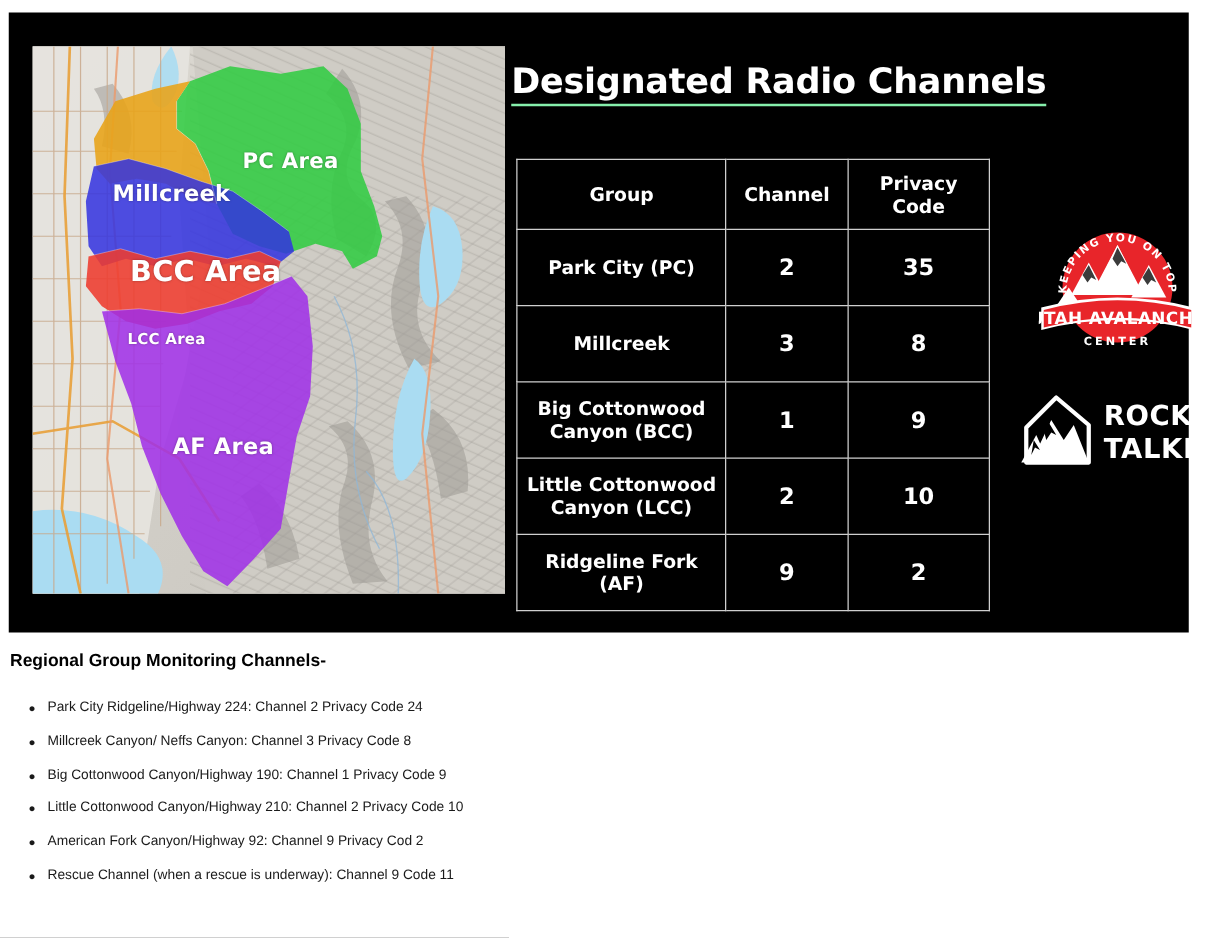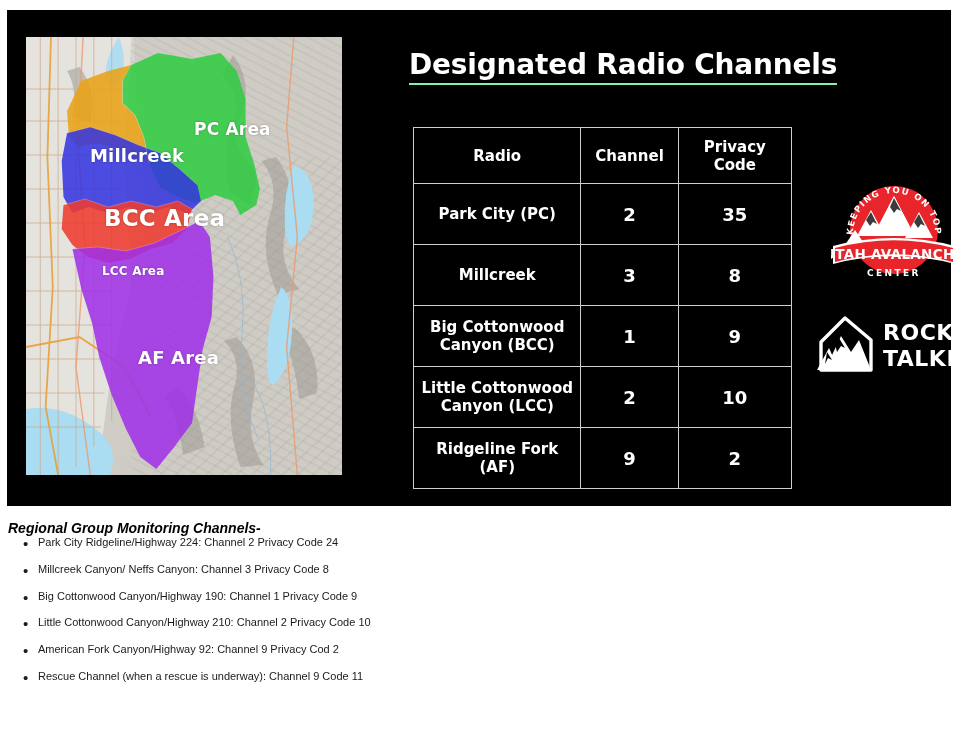--- a/index.html
+++ b/index.html
@@ -27,21 +27,21 @@
     width: 944px;
     height: 496px;
     background: #000000;
   }
 
   
   .map-wrap {
     position: absolute;
     left: 19px;
     top: 27px;
-    width: 316px;
+    width: 378px;
     height: 438px;
     background: #d9d9d4;
     overflow: hidden;
   }
   .map-canvas {
     position: absolute;
     inset: 0;
     width: 100%;
     height: 100%;
   }
@@ -130,26 +130,25 @@
   }
 
   
   .notes {
     position: absolute;
     left: 0;
     top: 520px;
     width: 969px;
   }
   .notes-heading {
-    margin: 0 0 0 8px;
+    margin: 0 0 24px 8px;
     font-family: "Liberation Sans", sans-serif;
     font-size: 14px;
     font-weight: bold;
     color: #000000;
-    font-style: italic;
   }
   .notes-list {
     margin: 0;
     padding-left: 38px;
     list-style: none;
   }
   .notes-list li {
     position: relative;
     font-family: "Liberation Sans", sans-serif;
     font-size: 11px;
@@ -269,21 +268,21 @@
     <div class="poster-title">Designated Radio Channels</div>
 
     <table class="radio-table">
       <colgroup>
         <col class="col-area">
           <col class="col-channel">
           <col class="col-privacy">
       </colgroup>
       <thead>
         <tr>
-          <th>Radio</th>
+          <th>Group</th>
           <th>Channel</th>
           <th>Privacy Code</th>
         </tr>
       </thead>
       <tbody>
         <tr>
           <td class="area-cell">Park City (PC)</td>
           <td class="num-cell">2</td>
           <td class="num-cell">35</td>
         </tr>

